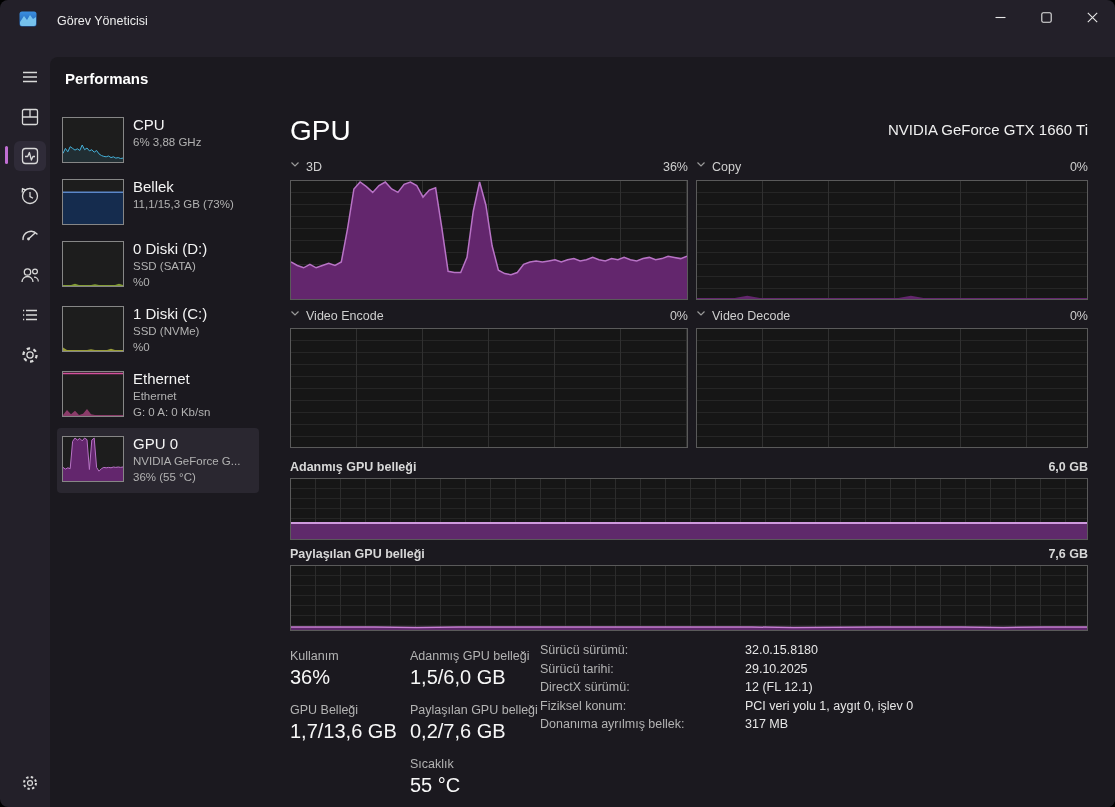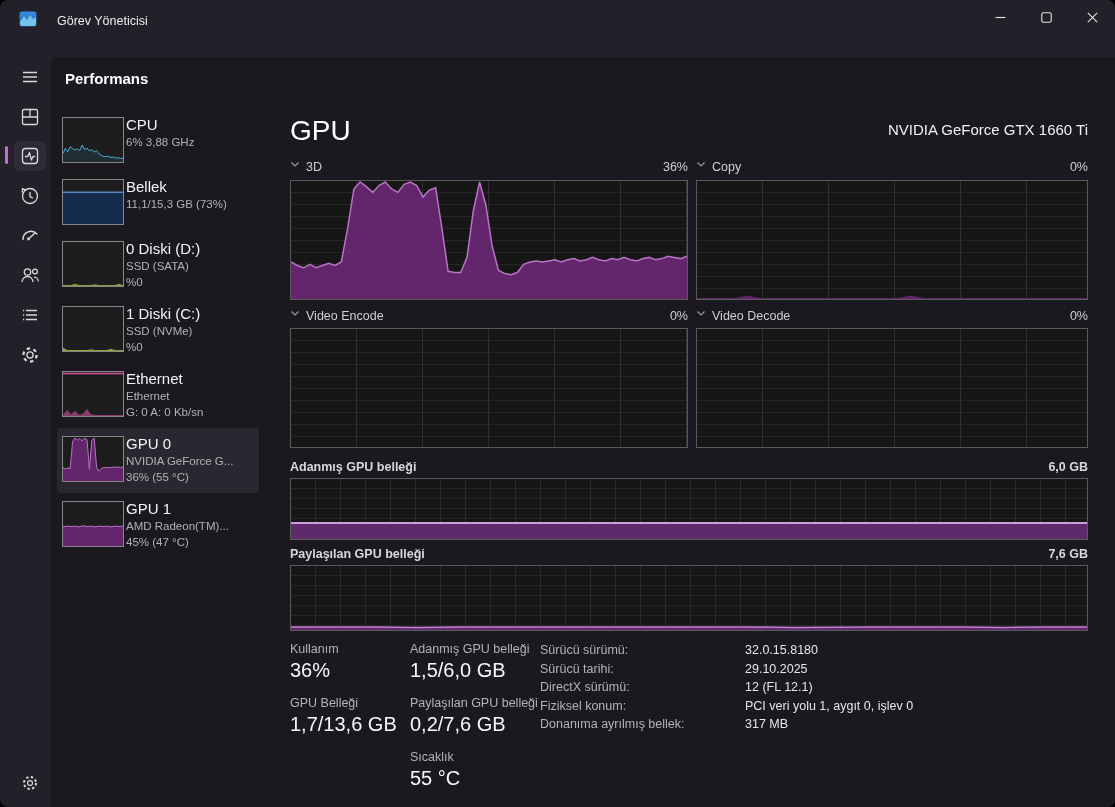--- a/index.html
+++ b/index.html
@@ -18,21 +18,21 @@
   .rail-pill{position:absolute;left:5px;width:3px;height:18px;border-radius:2px;background:#c06ed3;}
   
   .content{position:absolute;left:50px;top:57px;right:0;bottom:0;background:#1b191f;border-top-left-radius:8px;}
   .page-title{position:absolute;left:15px;top:13px;font-size:15px;font-weight:700;color:#fff;}
   .header-actions{position:absolute;right:14px;top:6px;height:34px;display:flex;align-items:center;}
   .run-task{display:flex;align-items:center;gap:9px;padding:6px 10px;border-radius:4px;font-size:13px;color:#f0f0f0;}
   .hdr-divider{width:1px;height:20px;background:#3c3a42;margin:0 8px;}
   .more-btn{padding:4px 12px;font-size:13px;letter-spacing:2px;color:#f0f0f0;}
   
   .perf-list{position:absolute;left:7px;top:52px;width:202px;}
-  .perf-row{display:flex;gap:2px;padding:8px 5px;border-radius:4px;align-items:flex-start;}
+  .perf-row{display:flex;gap:9px;padding:8px 5px;border-radius:4px;align-items:flex-start;}
   .perf-row.sel{background:#2a2730;}
   .mini{width:62px;height:46px;background:#1d1d1d;border:1px solid #868686;box-sizing:border-box;flex:none;}
   .perf-title{font-size:15px;color:#f4f4f4;line-height:18px;margin-top:-1px;}
   .perf-sub{font-size:11.5px;color:#b2b2b2;line-height:16px;}
   
   .main{position:absolute;left:240px;top:0;width:798px;height:750px;}
   .gpu-head{position:absolute;left:0;top:58px;width:798px;display:flex;justify-content:space-between;align-items:center;}
   .gpu-title{font-size:28px;font-weight:400;color:#fff;line-height:32px;}
   .gpu-sub{font-size:15px;color:#f0f0f0;padding-bottom:4px;}
   .ch-hdr{position:absolute;display:flex;font-size:12.5px;color:#cfcfcf;}
@@ -43,21 +43,21 @@
   .grid-pct{background-image:
     repeating-linear-gradient(to right,transparent 0 65px,#303030 65px 66px),
     repeating-linear-gradient(to bottom,transparent 0 11px,#262626 11px 12px);}
   .grid-mem{background-image:
     repeating-linear-gradient(to right,transparent 0 24px,#2c2c2c 24px 25px),
     repeating-linear-gradient(to bottom,transparent 0 9px,#252525 9px 10px);}
   .chart svg{position:absolute;left:0;top:0;}
   
   .stats{position:absolute;left:0;top:584px;width:798px;}
   .stat-col{position:absolute;top:0;}
-  .pair{margin-bottom:11px;}
+  .pair{margin-bottom:11px;margin-top:7px;}
   .stat-label{font-size:12.5px;color:#b3b3b3;line-height:16px;}
   .stat-value{font-size:20px;font-weight:400;color:#f7f7f7;line-height:27px;}
   .details{position:absolute;left:250px;top:2px;display:grid;grid-template-columns:205px auto;column-gap:0;row-gap:4px;font-size:12.5px;line-height:14.5px;}
   .dt-label{color:#b3b3b3;}
   .dt-value{color:#e6e6e6;}
   svg{display:block;}
 </style>
 </head>
 <body>
 
@@ -239,33 +239,20 @@
               <polyline points="0.0,30.4 2.4,32.1 4.8,30.8 7.2,31.7 9.6,4.4 12.0,1.0 14.4,3.1 16.8,1.4 19.2,3.9 21.6,1.0 24.0,2.7 26.4,32.5 28.8,3.1 31.2,1.0 33.6,30.4 36.0,34.2 38.4,31.7 40.8,30.4 43.2,30.8 45.6,30.4 48.0,30.8 50.4,30.0 52.8,30.4 55.2,30.0 57.6,30.4 60.0,30.0" fill="none" stroke="#b873c6" stroke-width="1"></polyline>
             </svg>
           </div>
         <div class="perf-txt">
           <div class="perf-title">GPU 0</div>
           <div class="perf-sub">NVIDIA GeForce G...</div>
           <div class="perf-sub">36% (55 °C)</div>
         </div>
       </div>
 
-      <div class="perf-row">
-        <div class="mini">
-            <svg width="60" height="44">
-              <polygon points="0.0,24.9 4.0,24.1 8.0,24.5 12.0,24.1 16.0,24.9 20.0,23.7 24.0,24.5 28.0,24.1 32.0,24.9 36.0,24.1 40.0,24.5 44.0,24.1 48.0,24.9 52.0,24.1 56.0,24.5 60.0,24.1 60,44 0,44" fill="#63266d"></polygon>
-              <polyline points="0.0,24.9 4.0,24.1 8.0,24.5 12.0,24.1 16.0,24.9 20.0,23.7 24.0,24.5 28.0,24.1 32.0,24.9 36.0,24.1 40.0,24.5 44.0,24.1 48.0,24.9 52.0,24.1 56.0,24.5 60.0,24.1" fill="none" stroke="#b873c6" stroke-width="1"></polyline>
-            </svg>
-          </div>
-        <div class="perf-txt">
-          <div class="perf-title">GPU 1</div>
-          <div class="perf-sub">AMD Radeon(TM)...</div>
-          <div class="perf-sub">45% (47 °C)</div>
-        </div>
-      </div>
     </div>
 
     <div class="main">
 
       <div class="gpu-head">
         <span class="gpu-title">GPU</span>
         <span class="gpu-sub">NVIDIA GeForce GTX 1660 Ti</span>
       </div>
 
       <div class="ch-hdr" style="left:0;top:103px;width:398px">

